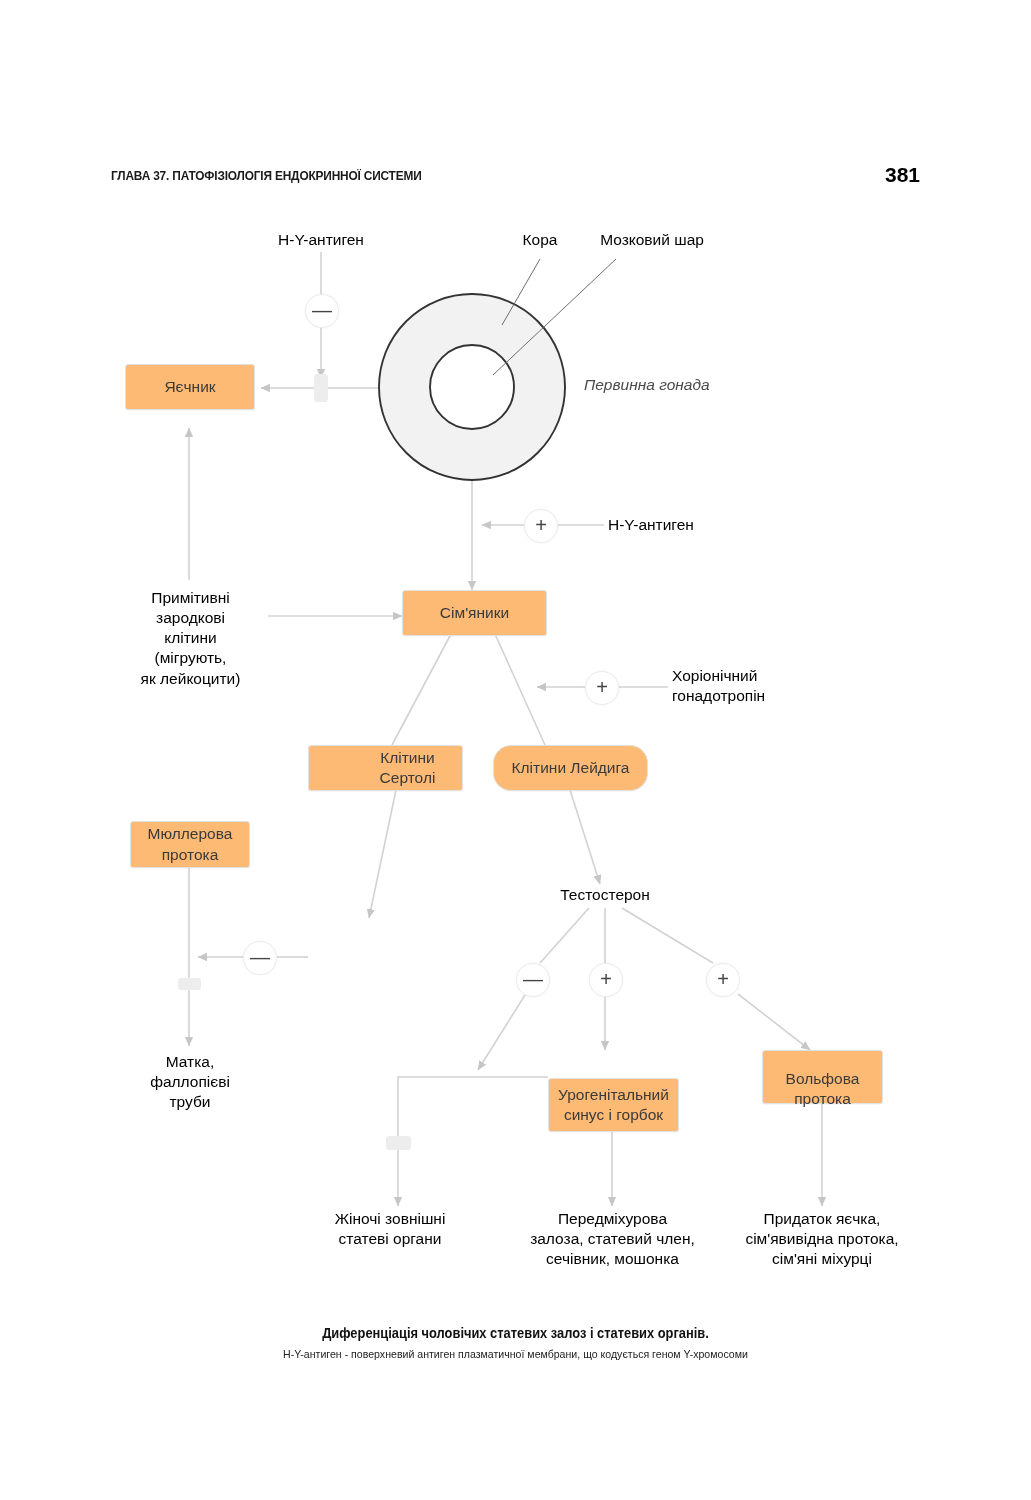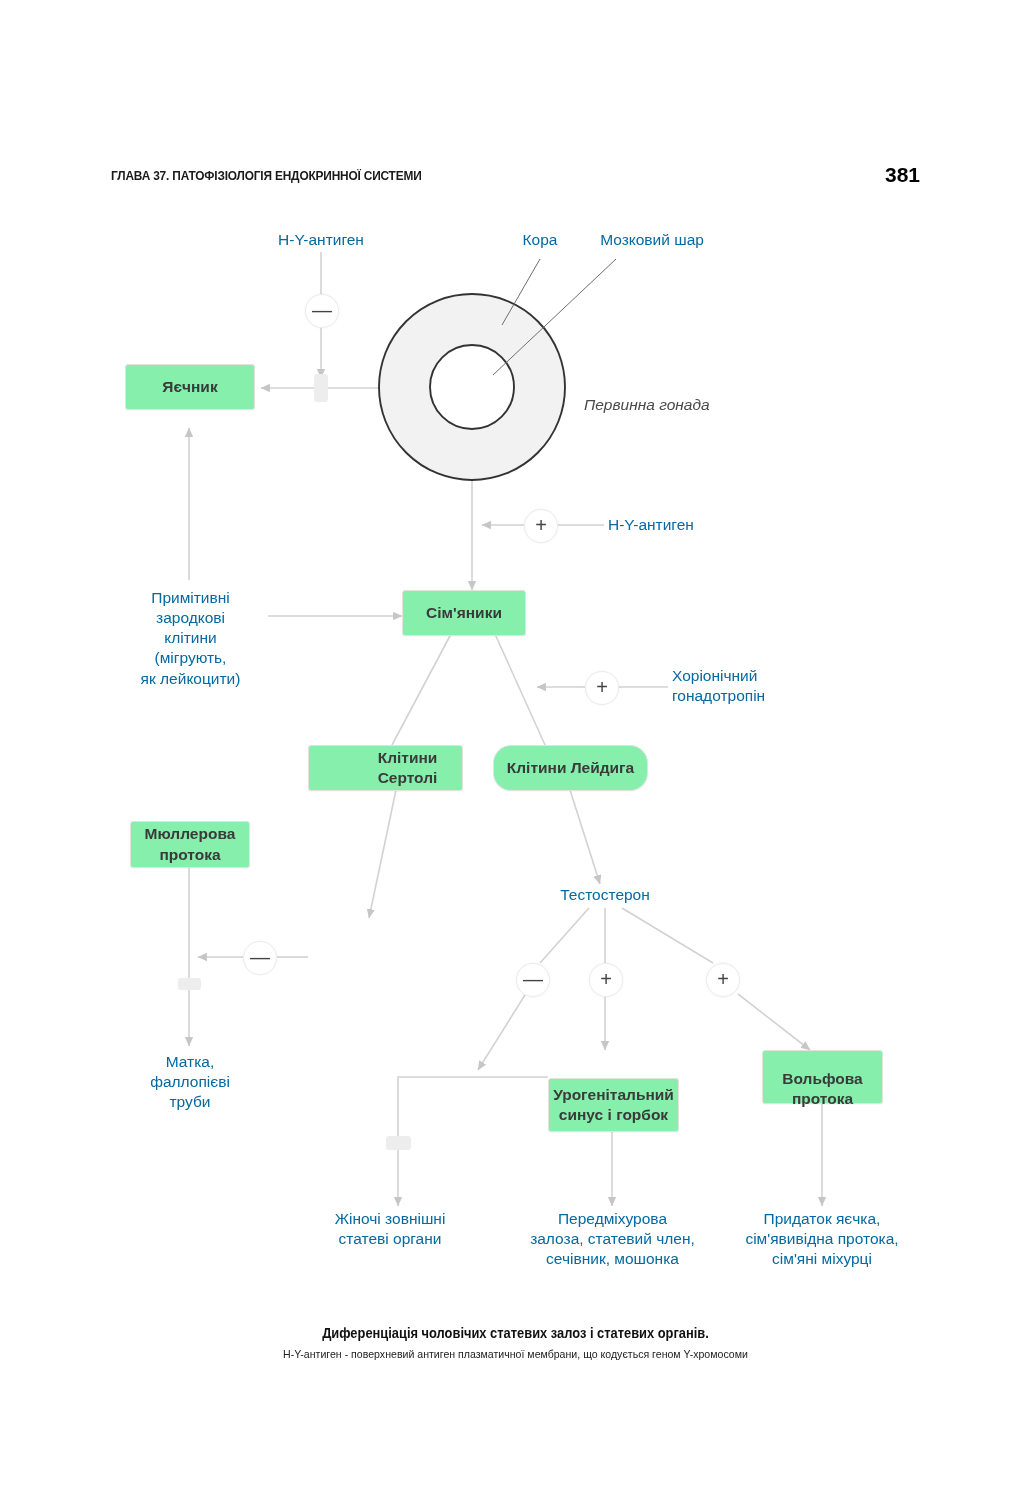--- a/index.html
+++ b/index.html
@@ -35,38 +35,37 @@
     color:#000000;
   }
 
   
   #canvas{position:absolute;left:0;top:0;width:1031px;height:1500px;}
 
   
   .nodebox{
     position:absolute;
     box-sizing:border-box;
-    background:#86efac;
+    background:#fdba74;
     border:1px solid #e2e2e2;
     border-radius:3px;
     display:flex;align-items:center;justify-content:center;
     text-align:center;
     font-size:15.5px;
     line-height:1.30;
     color:#3a3a3a;
     box-shadow:0 1px 1px rgba(0,0,0,0.03);
-    font-weight:bold;
   }
   
   .lbl{
     position:absolute;
     text-align:center;
     font-size:15.5px;
     line-height:1.30;
-    color:#0369a1;
+    color:#000000;
     white-space:pre-line;
   }
   .lbl.ital{font-style:italic;font-size:15.5px;color:#4a4a4a;}
   .lbl.lft{text-align:left;}
 
   
   .sign{
     position:absolute;
     width:32px;height:32px;
     border-radius:50%;
@@ -183,21 +182,21 @@
   </svg>
 
   <div class="blockv" style="left:314px;top:374px;width:14px;height:28px;"></div>
   <div class="blockv" style="left:178px;top:978px;width:23px;height:12px;"></div>
   <div class="blockv" style="left:386px;top:1136px;width:25px;height:14px;"></div>
 
   <div class="nodebox" style="left:125px;top:364px;width:130px;height:46px;">
     <span>Яєчник</span>
   </div>
 
-  <div class="nodebox" style="left:402px;top:590px;width:124px;height:46px;">
+  <div class="nodebox" style="left:402px;top:590px;width:145px;height:46px;">
     <span>Сім'яники</span>
   </div>
 
   <div class="nodebox" style="left:308px;top:745px;width:155px;height:46px;padding-left:44px;">
     <span>Клітини Сертолі</span>
   </div>
 
   <div class="nodebox" style="left:493px;top:745px;width:155px;height:46px;border-radius:18px;">
     <span>Клітини Лейдига</span>
   </div>
@@ -216,21 +215,21 @@
     <span style="white-space:pre-line;margin-top:24px;">Вольфова
 протока</span>
   </div>
 
   <div class="lbl" style="left:241px;top:230px;width:160px;">H-Y-антиген</div>
 
   <div class="lbl" style="left:500px;top:230px;width:80px;">Кора</div>
 
   <div class="lbl" style="left:582px;top:230px;width:140px;">Мозковий шар</div>
 
-  <div class="lbl ital lft" style="left:584px;top:395px;width:200px;">Первинна гонада</div>
+  <div class="lbl ital lft" style="left:584px;top:375px;width:200px;">Первинна гонада</div>
 
   <div class="lbl" style="left:608px;top:515px;width:160px;text-align:left;">H-Y-антиген</div>
 
   <div class="lbl" style="left:118px;top:588px;width:145px;">Примітивні
 зародкові
 клітини
 (мігрують,
 як лейкоцити)</div>
 
   <div class="lbl" style="left:672px;top:666px;width:160px;text-align:left;">Хоріонічний

